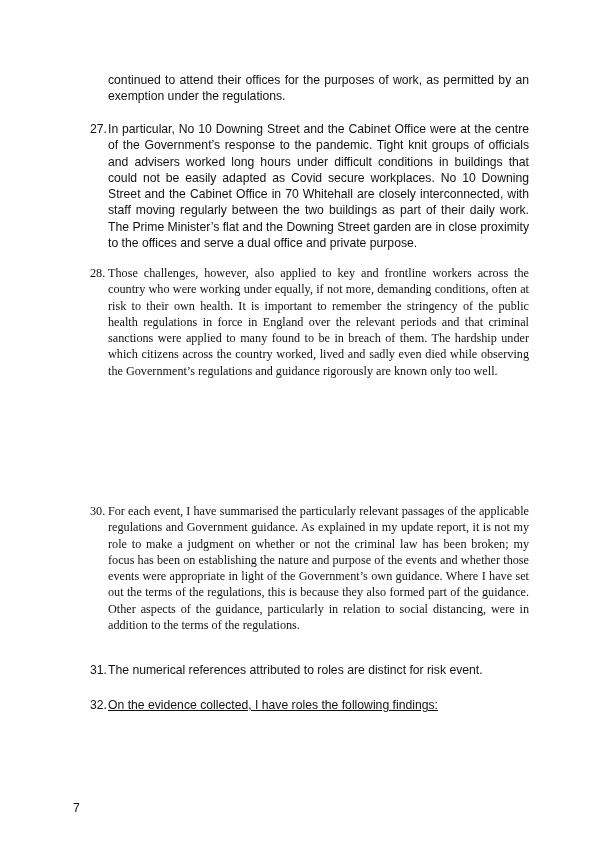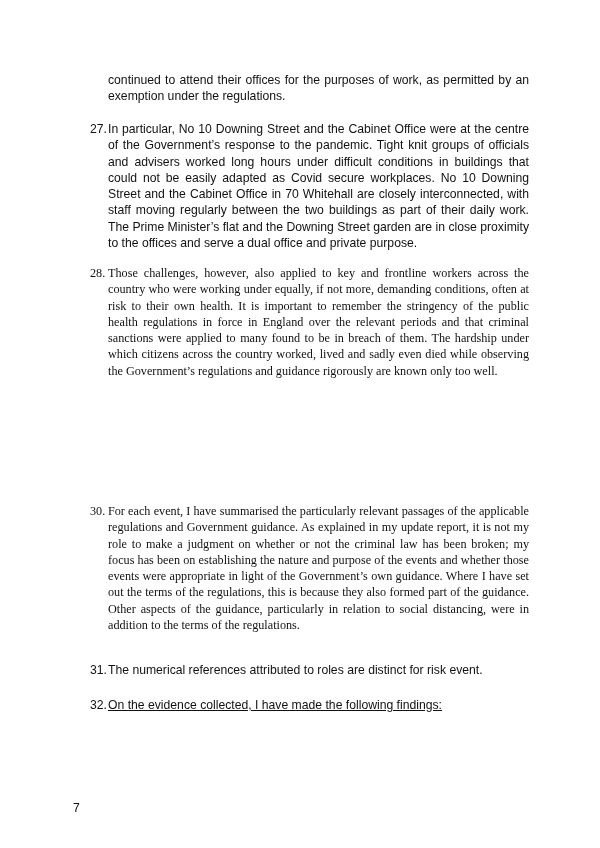--- a/index.html
+++ b/index.html
@@ -78,18 +78,18 @@
     <span class="text">For each event, I have summarised the particularly relevant passages of the applicable regulations and Government guidance. As explained in my update report, it is not my role to make a judgment on whether or not the criminal law has been broken; my focus has been on establishing the nature and purpose of the events and whether those events were appropriate in light of the Government’s own guidance. Where I have set out the terms of the regulations, this is because they also formed part of the guidance. Other aspects of the guidance, particularly in relation to social distancing, were in addition to the terms of the regulations.</span>
   </div>
 
   <div class="para numbered nojustify" style="top:632px;margin-top:30px;">
     <span class="num">31.</span>
     <span class="text">The numerical references attributed to roles are distinct for risk event.</span>
   </div>
 
   <div class="para numbered nojustify" style="top:697px;text-decoration:underline;">
     <span class="num">32.</span>
-    <span class="text">On the evidence collected, I have made the following findings:</span>
+    <span class="text">On the evidence collected, I have roles the following findings:</span>
   </div>
 
   <div class="page-number">7</div>
 
 </div>
 
 </body></html>

